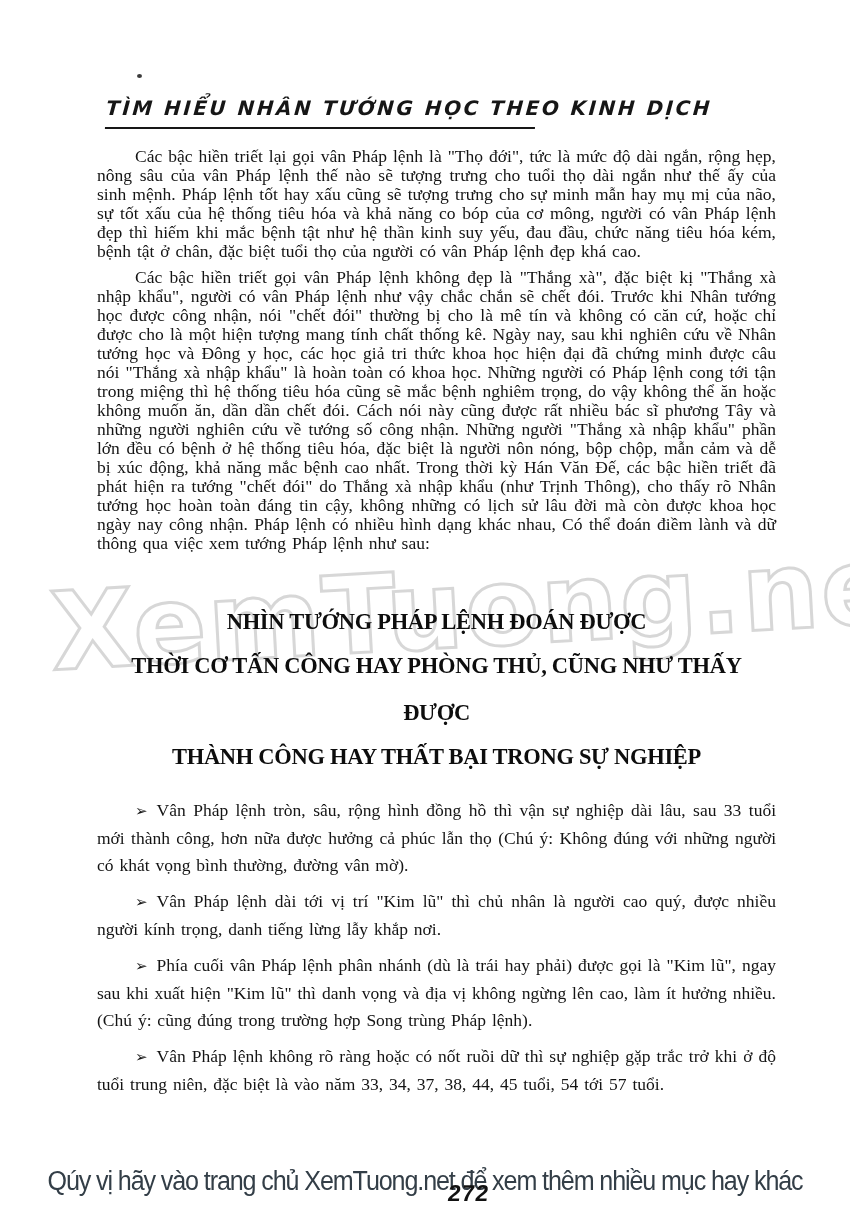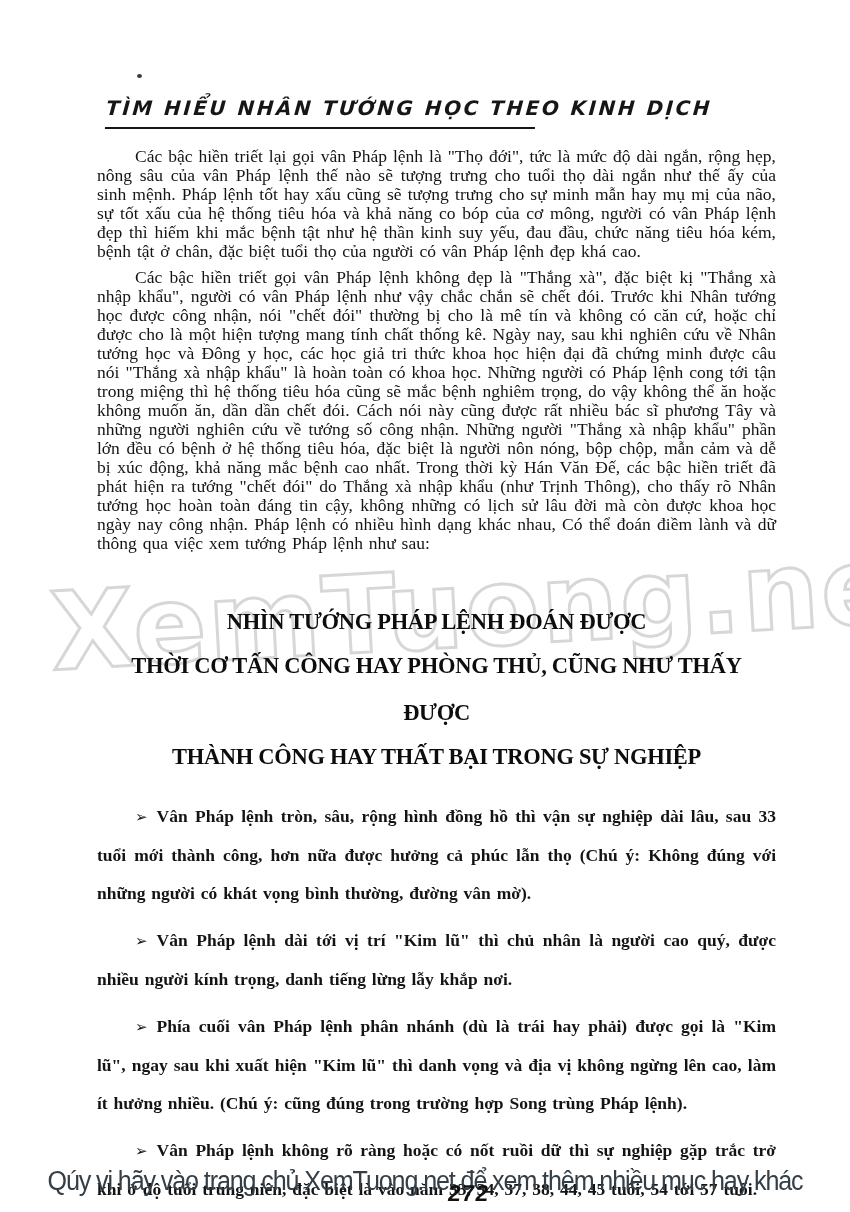--- a/index.html
+++ b/index.html
@@ -55,23 +55,22 @@
     line-height:45px;
     letter-spacing:-0.3px;
     color:#0d0d0d;
   }
   .section-title .line{display:block;transform:scaleY(1.04);}
   .bullet{
     margin:9px 0 9px 0;
     text-align:justify;
     text-indent:38px;
     font-size:17.5px;
-    line-height:38px;
+    line-height:27px;
     word-spacing:1.5px;
-    font-weight:bold;
   }
   .bullet .marker{
     font-family:"DejaVu Sans", sans-serif;
     font-size:15px;
     padding-right:9px;
   }
   
   .watermark{
     position:absolute;
     left:50px;top:548px;

